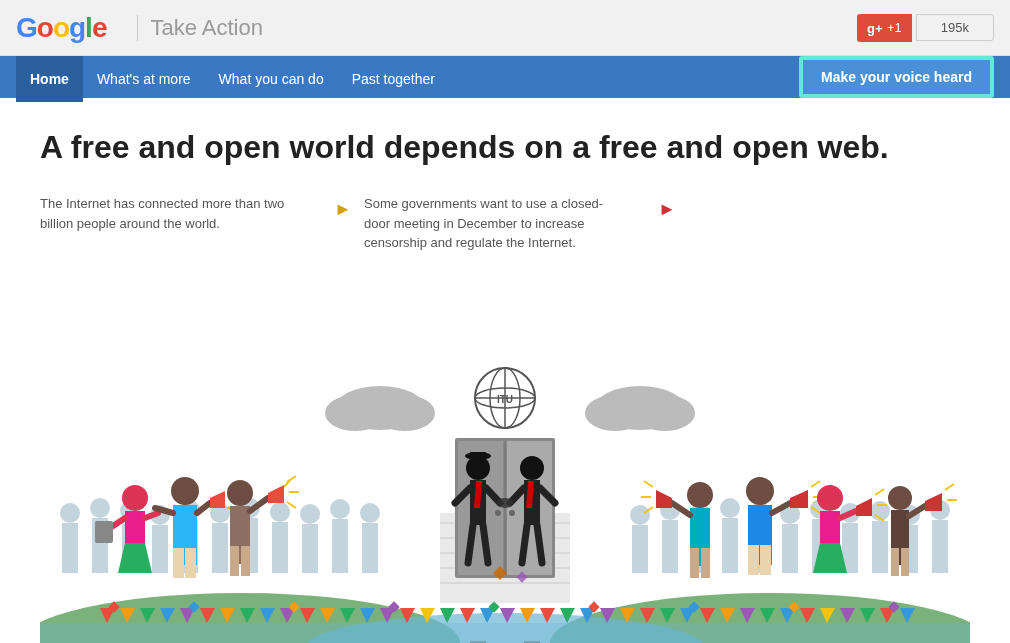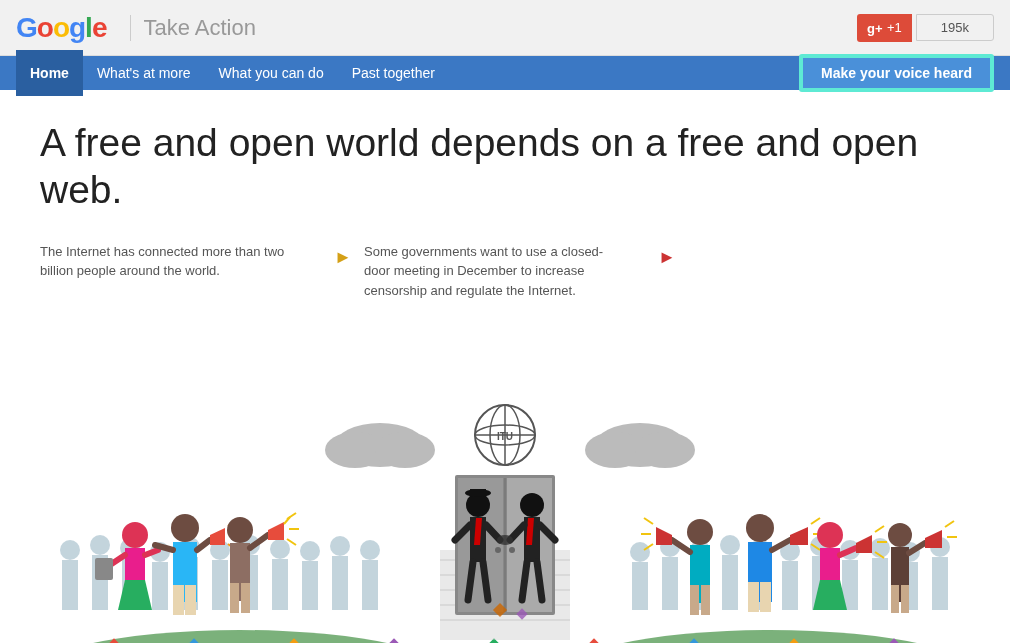--- a/index.html
+++ b/index.html
@@ -25,21 +25,21 @@
     .g-blue { color: #4285F4; }
     .g-red { color: #EA4335; }
     .g-yellow { color: #FBBC05; }
     .g-green { color: #34A853; }
     #header-title {
       font-size: 22px;
       color: #999;
       font-weight: normal;
       border-left: 1px solid #ccc;
       padding-left: 12px;
-      margin-left: 12px;
+      margin-left: 19px;
     }
     #header-actions {
       margin-left: auto;
       display: flex;
       align-items: center;
       gap: 4px;
     }
     #gplus-button {
       display: flex;
       align-items: center;
@@ -58,22 +58,21 @@
       border-radius: 0 3px 3px 0;
       padding: 5px 24px;
       font-size: 13px;
       color: #555;
     }
 
     
     #navbar {
       background: #3b78c4;
       display: flex;
-      align-items: center;
-      height: 34px;
+      height: 42px;
       padding: 0 16px;
     }
     .nav-item {
       color: white;
       font-size: 14px;
       padding: 0 14px;
       height: 46px;
       display: flex;
       align-items: center;
       cursor: pointer;
@@ -93,32 +92,32 @@
       font-size: 14px;
       font-weight: bold;
       cursor: pointer;
     }
 
     
     #main {
       padding: 30px 40px 0 40px;
     }
     #headline {
-      font-size: 39px;
-      font-weight: normal;
+      font-size: 32px;
+      font-weight: bold;
       color: #222;
       margin-bottom: 28px;
       line-height: 1.2;
     }
 
     
     #columns {
       display: flex;
       gap: 12px;
-      margin-bottom: 30px;
+      margin-bottom: 40px;
     }
     .col {
       flex: 1;
       padding-right: 20px;
       font-size: 13px;
       color: #555;
       line-height: 1.5;
       position: relative;
     }
     .col:not(:first-child) {

